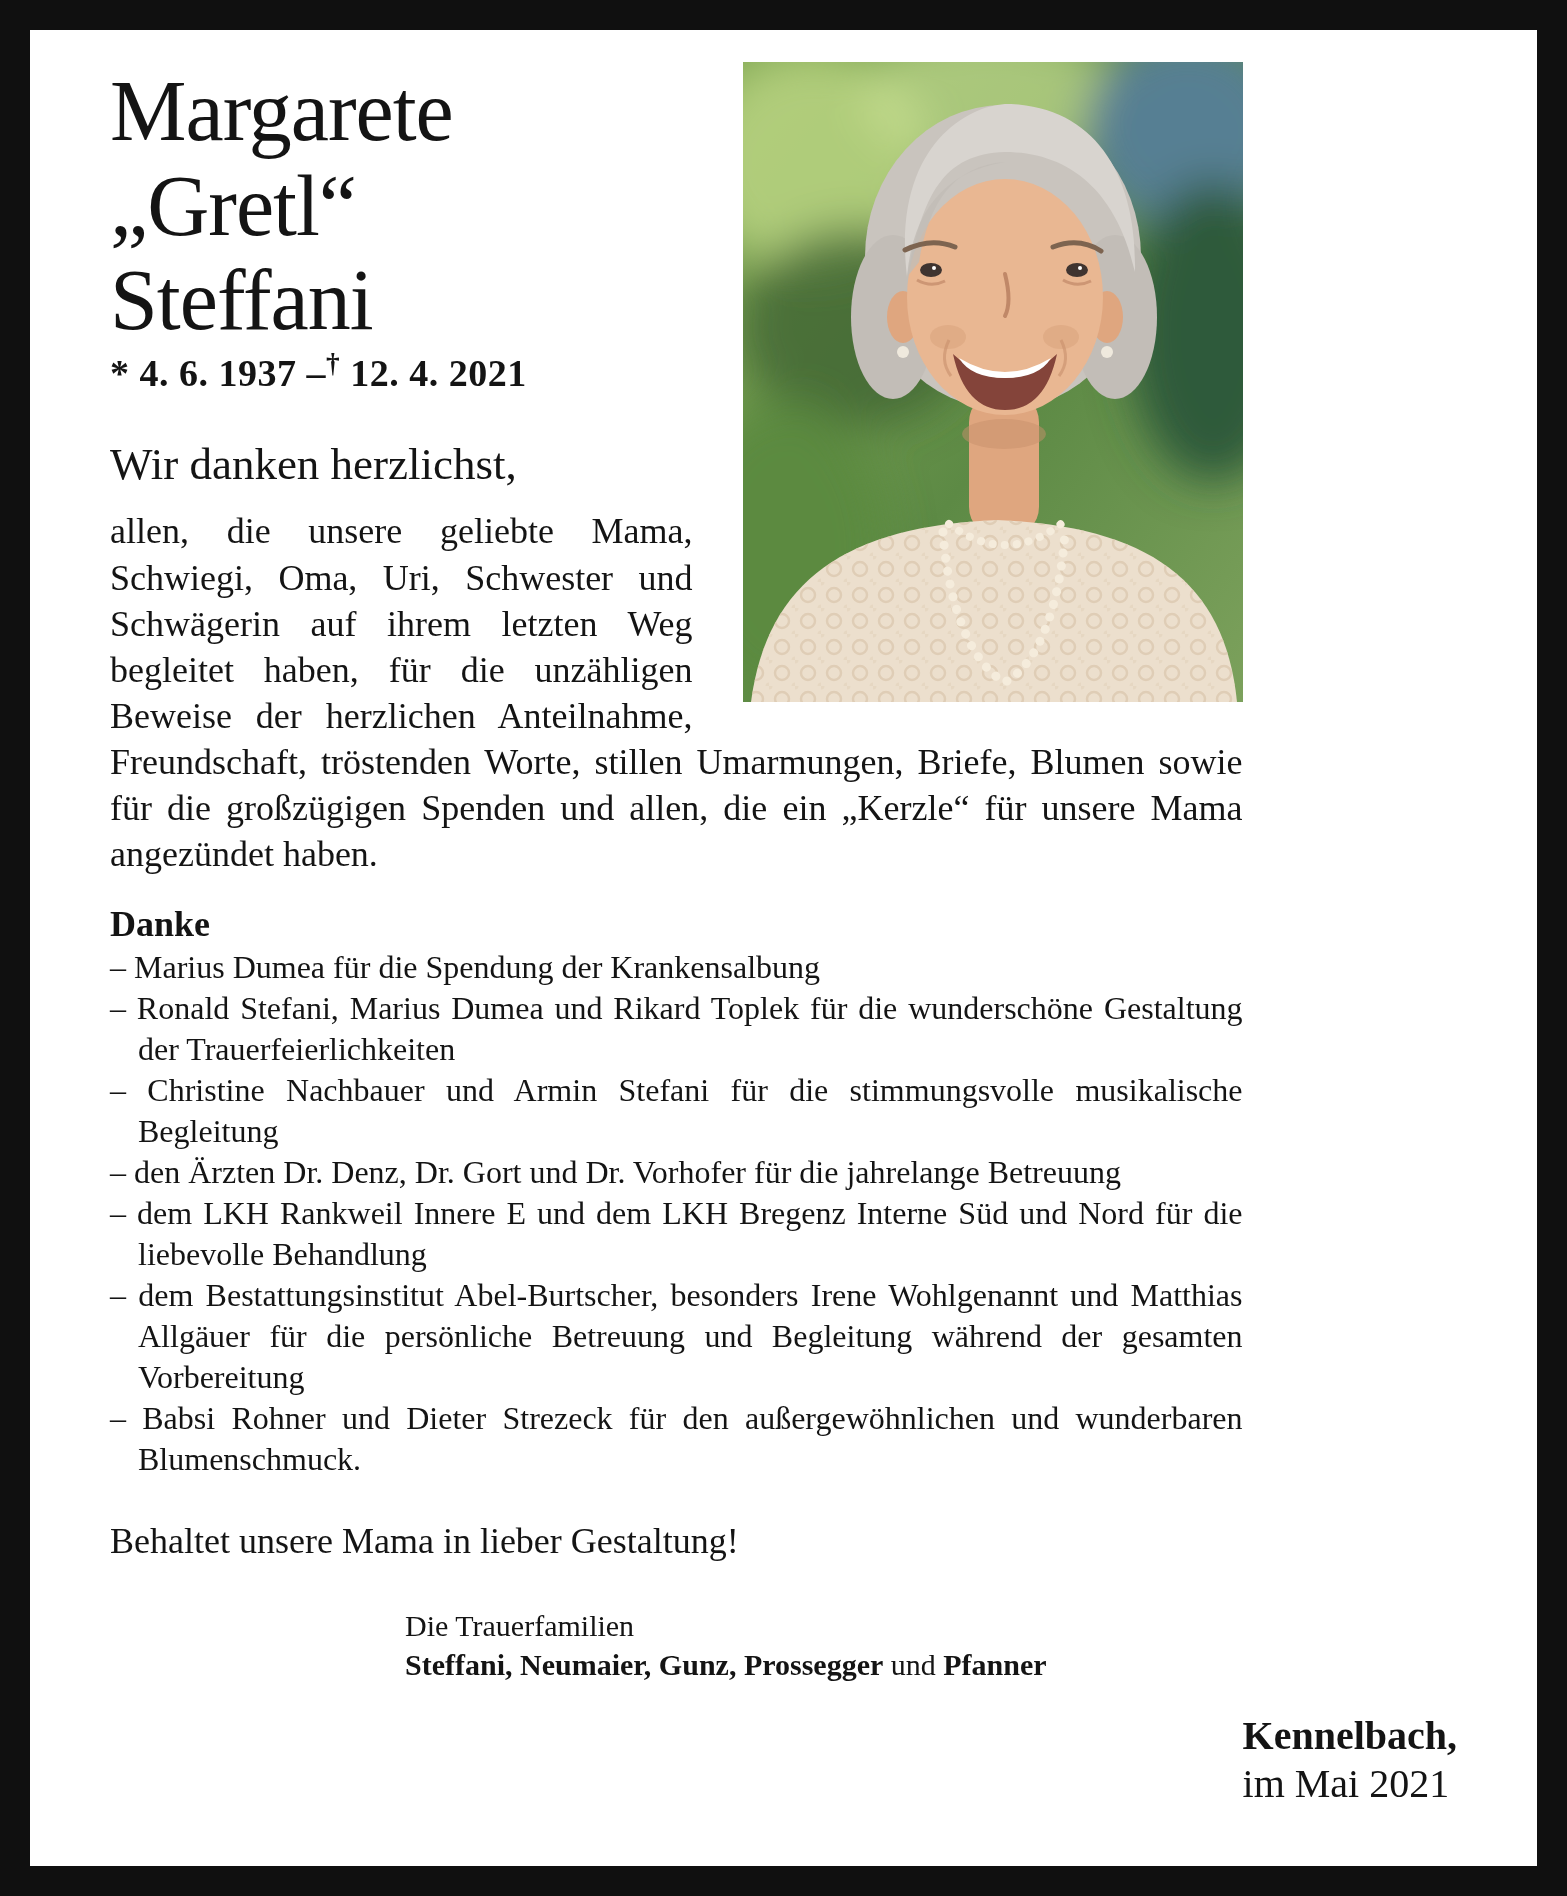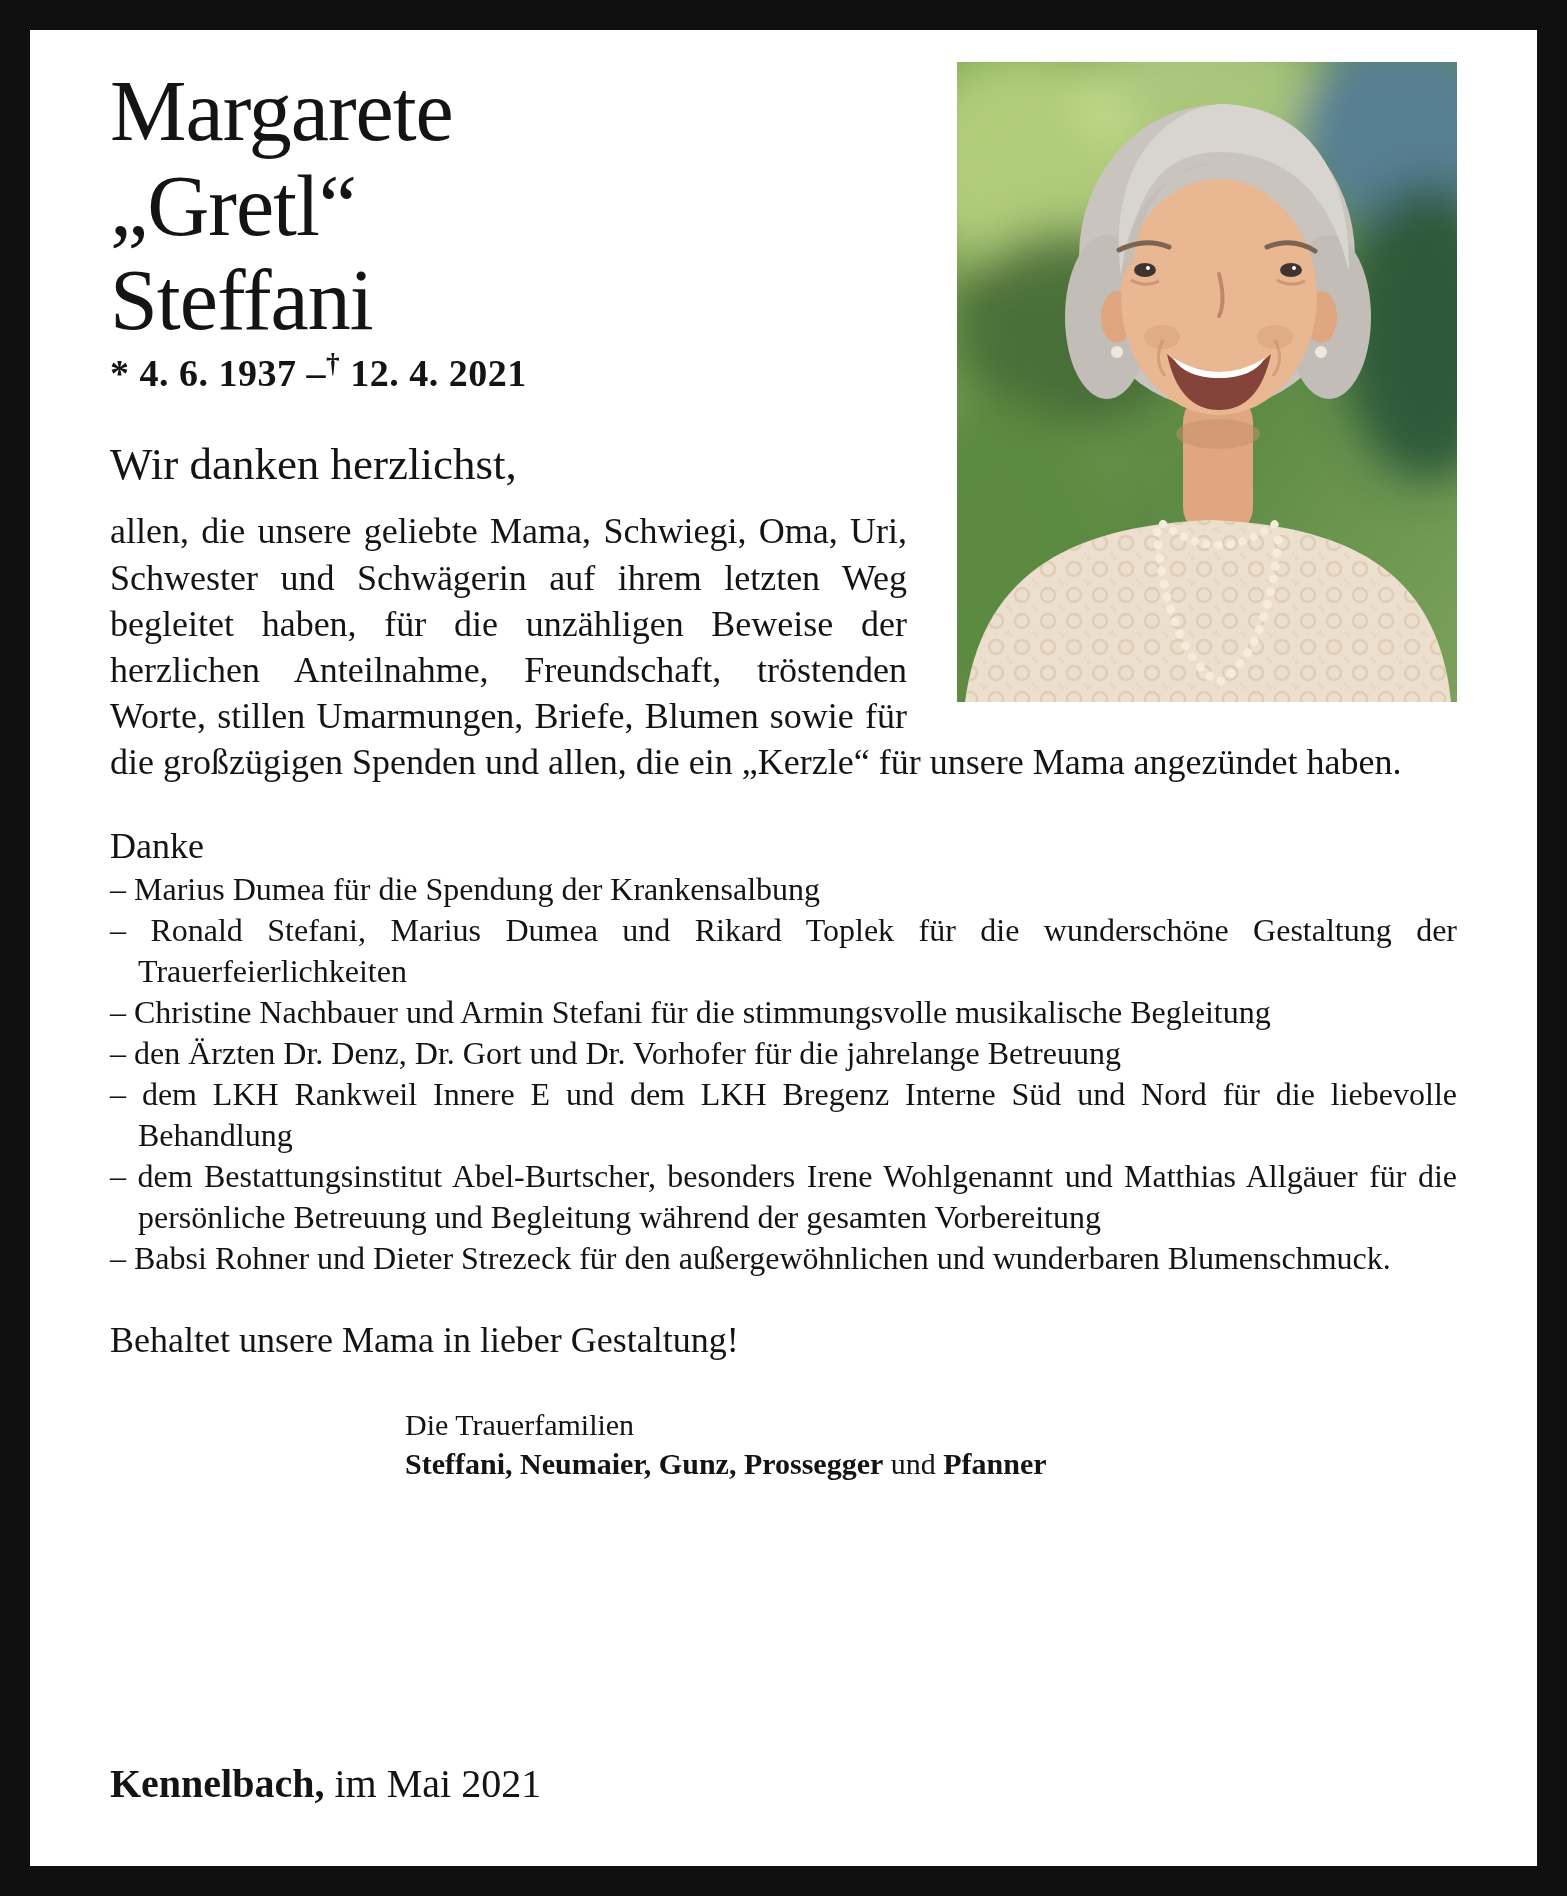--- a/index.html
+++ b/index.html
@@ -14,21 +14,21 @@
     height: 1896px;
     background: #101010;
     padding: 30px;
   }
   .inner {
     background: #ffffff;
     width: 100%;
     height: 100%;
     padding: 32px 80px 58px 80px;
     display: flex;
-    flex-direction: column;
+    flex-direction: row;
     overflow: hidden;
   }
   .main { flex: 1 1 auto; display: block; }
 
   .photo {
     float: right;
     width: 500px;
     height: 640px;
     margin: 0 0 26px 50px;
     overflow: hidden;
@@ -62,24 +62,24 @@
   }
 
   .intro {
     margin-top: 18px;
     font-size: 36px;
     line-height: 1.28;
     text-align: justify;
   }
 
   .thanks-heading {
-    margin-top: 38px;
+    margin-top: 24px;
     font-size: 36px;
     line-height: 1.28;
-    font-weight: normal;
+    font-weight: bold;
   }
   .thanks-list { margin-top: 0; }
   .thanks-item {
     font-size: 32px;
     line-height: 1.28;
     text-align: justify;
     padding-left: 28px;
     text-indent: -28px;
   }
 

